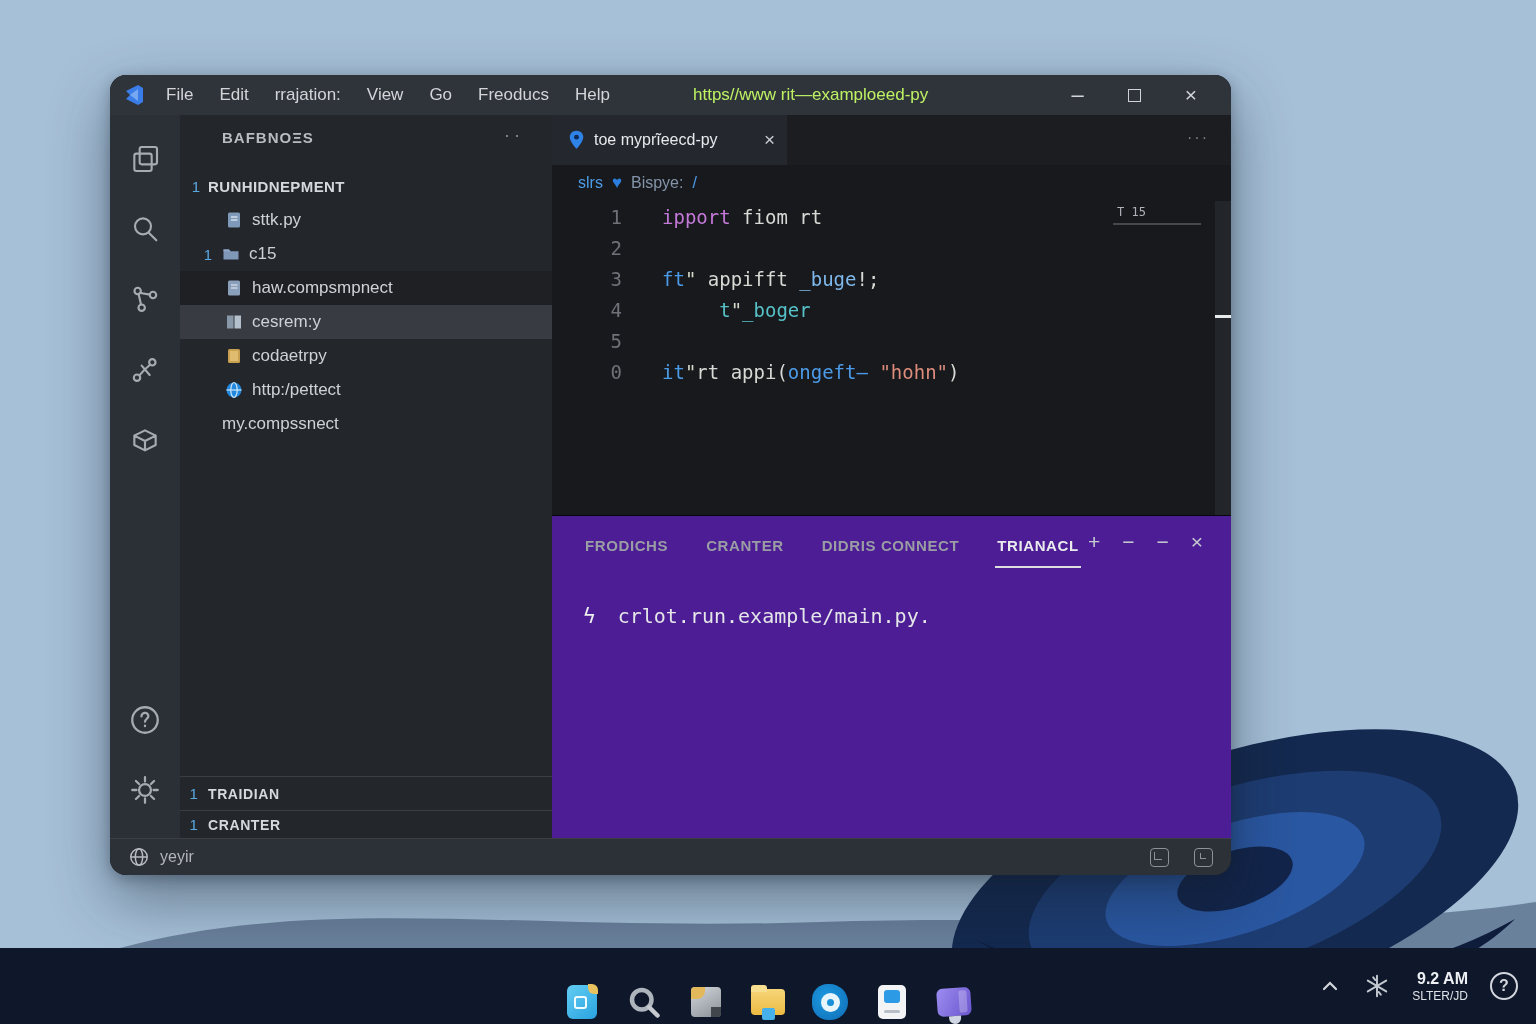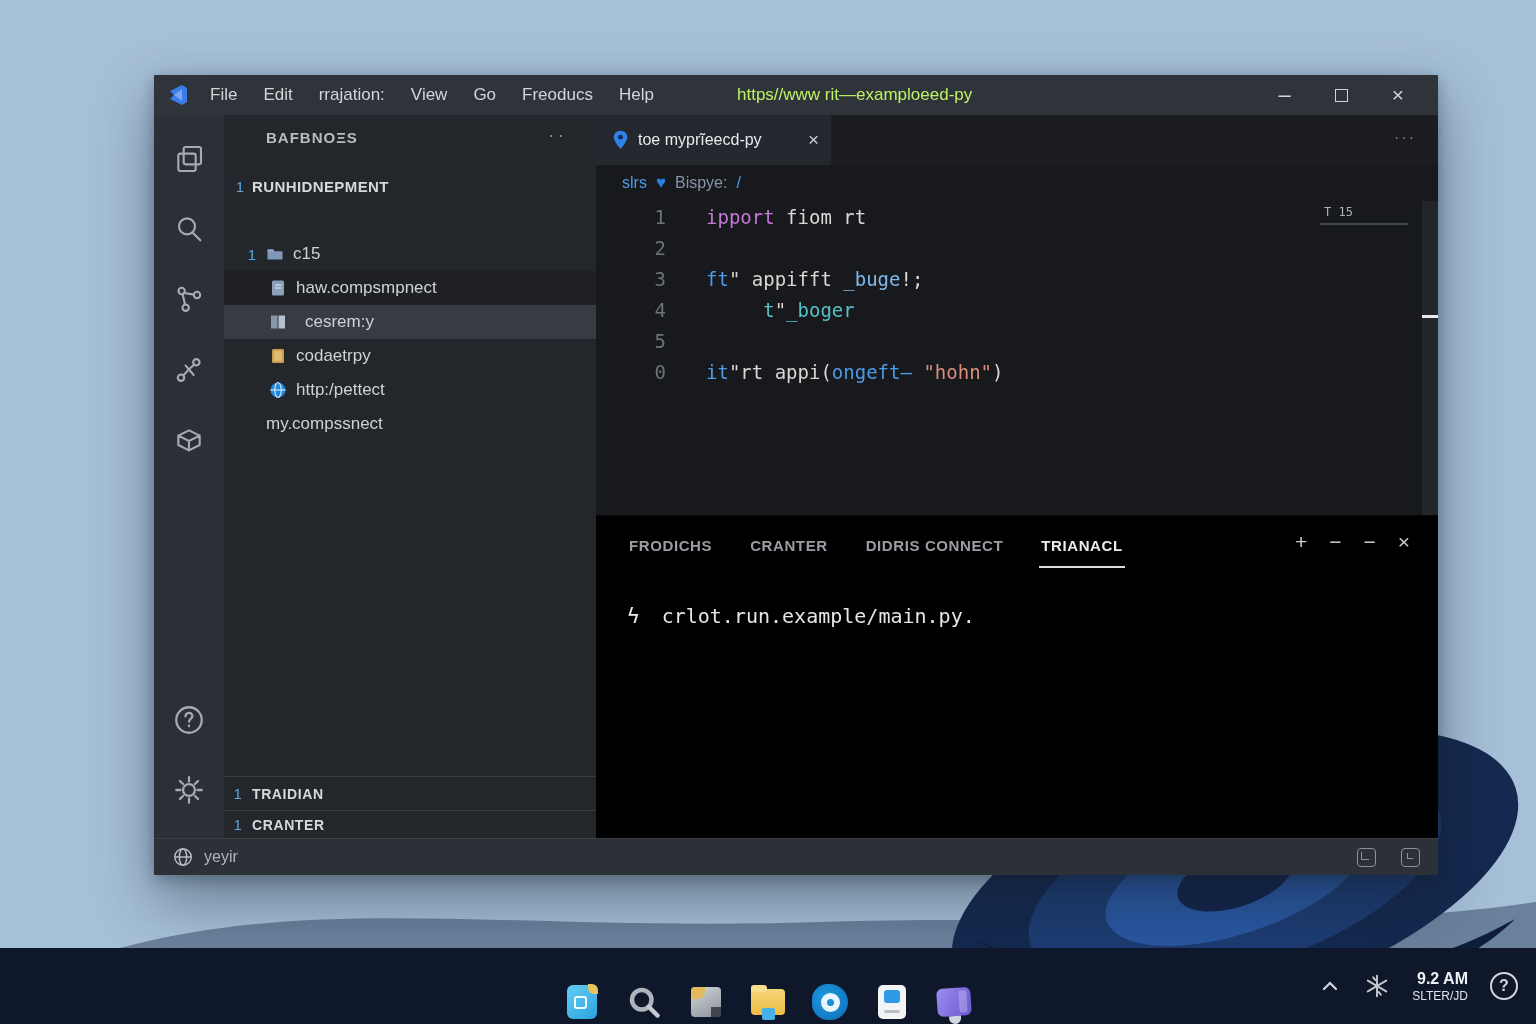--- a/index.html
+++ b/index.html
@@ -34,23 +34,23 @@
   .i-browser { width:36px; height:36px; background:radial-gradient(circle at 40% 40%, #1d9ae2, #0e6cb4); border-radius:46% 54% 52% 48%; display:flex; align-items:center; justify-content:center; }
   .i-browser .ring { width:19px; height:19px; border:6px solid #e9f5fd; border-radius:50%; }
   .i-store { width:28px; height:34px; background:#f2f4f6; border-radius:5px; position:relative; }
   .i-store .blue { position:absolute; left:6px; top:5px; width:16px; height:13px; background:#2d9ae6; border-radius:3px; }
   .i-store .line { position:absolute; left:6px; bottom:6px; width:16px; height:3px; background:#b8bec6; border-radius:2px; }
   .i-device { width:34px; height:28px; background:linear-gradient(120deg,#9d8df0,#6a55ce); border-radius:6px; position:relative; transform:rotate(-4deg); }
   .i-device .stand { position:absolute; left:11px; bottom:-8px; width:12px; height:8px; background:#cfd6e2; border-radius:0 0 6px 6px; }
   .i-device .stripe { position:absolute; right:4px; top:3px; width:8px; height:22px; background:rgba(255,255,255,.25); border-radius:2px; }
 
   
-  #window { position:absolute; left:110px; top:75px; width:1284px; height:800px;
-            border-radius:2px; overflow:hidden; background:#17191d;
-            box-shadow:0 24px 60px rgba(20,30,45,.45), 0 4px 14px rgba(20,30,45,.3); z-index:10;margin-left:44px; }
+  #window { position:absolute; left:110px; top:75px; width:1121px; height:800px;
+            border-radius:16px; overflow:hidden; background:#17191d;
+            box-shadow:0 24px 60px rgba(20,30,45,.45), 0 4px 14px rgba(20,30,45,.3); z-index:10; }
 
   #titlebar { position:absolute; left:0; top:0; right:0; height:40px; background:#2f333a;
               display:flex; align-items:center; color:#d3d5d8; font-size:17px; }
   #titlebar .menu { margin-left:26px; }
   #titlebar .menu:first-of-type { margin-left:20px; }
   #win-title { position:absolute; left:583px; top:0; height:40px; display:flex; align-items:center; color:#bef264; font-size:17px; }
   .win-ctrls { position:absolute; right:0; top:0; height:40px; display:flex; align-items:center; gap:44px; padding-right:34px; color:#d3d5d8; }
   .win-ctrls .min { font-size:22px; }
   .win-ctrls .max { width:13px; height:13px; border:1.6px solid #cfd2d6; }
   .win-ctrls .cls { font-size:21px; }
@@ -101,21 +101,21 @@
   [data-c="lightblue"] { color:#7fb8ea; }
   [data-c="teal"] { color:#56c2c8; }
   [data-c="quote"] { color:#d8d8c8; }
   [data-c="string"] { color:#de8d7c; }
   #overlay-box { position:absolute; right:30px; top:2px; width:88px; border-bottom:2px solid #44474c;
                  color:#aeb2b8; font-size:12px; padding:2px 0 4px 4px; font-family:"DejaVu Sans Mono", monospace; }
   #scrollbar { position:absolute; right:0; top:0; width:16px; height:314px; background:#222529; }
   #scroll-mark { position:absolute; right:0; top:114px; width:16px; height:3px; background:#e8eaec; }
 
   
-  #panel { position:absolute; left:0; top:400px; right:0; bottom:0; background:#000000; border-top:1px solid #07080a; }
+  #panel { position:absolute; left:0; top:400px; right:0; bottom:0; background:#4c1d95; border-top:1px solid #07080a; }
   #panel-tabs { position:absolute; left:31px; top:0; height:58px; display:flex; gap:34px; align-items:center; }
   .ptab { color:#9a9ea4; font-size:15px; font-weight:bold; letter-spacing:.6px; position:relative; padding:6px 2px; }
   .ptab.active { color:#e9ebed; }
   .ptab.active::after { content:""; position:absolute; left:0; right:0; bottom:-8px; height:2px; background:#dcdee0; }
   #panel-ctrls { position:absolute; right:28px; top:14px; display:flex; gap:22px; color:#c7cbd0; font-size:21px; align-items:center; }
   #terminal-line { position:absolute; left:31px; top:88px; display:flex; align-items:center; gap:22px;
                    font-family:"DejaVu Sans Mono", monospace; font-size:20px; color:#e4e6e8; }
   #terminal-line .prompt { font-size:21px; color:#eceef0; }
 
   
@@ -213,40 +213,48 @@
 
   <div id="sidebar">
     <div id="sb-header">BAFBNOΞS</div>
     <div id="sb-more">··</div>
 
     <div class="row" style="top:54px; padding-left:8px;">
       <span class="badge">1</span>
       <span class="root-label" style="margin-left:4px;">RUNHIDNEPMENT</span>
     </div>
 
+    <div class="row" style="top:88px; padding-left:45px;">
+      <svg class="sb-icon" viewBox="0 0 18 18">
+          <rect x="3" y="1.5" width="12" height="15" rx="1.5" fill="#7f9ab8"></rect>
+          <line x1="6" y1="6" x2="12.5" y2="6" stroke="#d2deea" stroke-width="1.3"></line>
+          <line x1="6" y1="9" x2="12.5" y2="9" stroke="#d2deea" stroke-width="1.3"></line>
+        </svg>
+      <span>sttk.py</span>
+    </div>
 
     <div class="row" style="top:122px; padding-left:20px;">
       <span class="badge">1</span>
       <svg class="sb-icon" style="margin-left:6px;" viewBox="0 0 18 18">
           <path d="M1.5,4.5 L7,4.5 L8.5,6.2 L16.5,6.2 L16.5,14.5 L1.5,14.5 Z" fill="#7f98b8"></path>
           <path d="M1.5,4.5 L7,4.5 L8.5,6.2 L1.5,6.2 Z" fill="#93abc8"></path>
         </svg>
       <span>c15</span>
     </div>
 
     <div class="row dim" style="top:156px; padding-left:45px;">
       <svg class="sb-icon" viewBox="0 0 18 18">
           <rect x="3" y="1.5" width="12" height="15" rx="1.5" fill="#8aa0ba"></rect>
           <line x1="6" y1="6" x2="12.5" y2="6" stroke="#d2deea" stroke-width="1.3"></line>
           <line x1="6" y1="9" x2="12.5" y2="9" stroke="#d2deea" stroke-width="1.3"></line>
         </svg>
       <span>haw.compsmpnect</span>
     </div>
 
-    <div class="row sel" style="top:190px; padding-left:45px;gap:9px;">
+    <div class="row sel" style="top:190px; padding-left:45px;">
       <svg class="sb-icon" viewBox="0 0 18 18">
           <rect x="2" y="2.5" width="6.5" height="13" fill="#8898a8"></rect>
           <rect x="9.5" y="2.5" width="6.5" height="13" fill="#b4c0cc"></rect>
         </svg>
       <span>cesrem:y</span>
     </div>
 
     <div class="row" style="top:224px; padding-left:45px;">
       <svg class="sb-icon" viewBox="0 0 18 18">
           <rect x="3" y="2" width="12" height="14" rx="1.5" fill="#c8a050"></rect>

